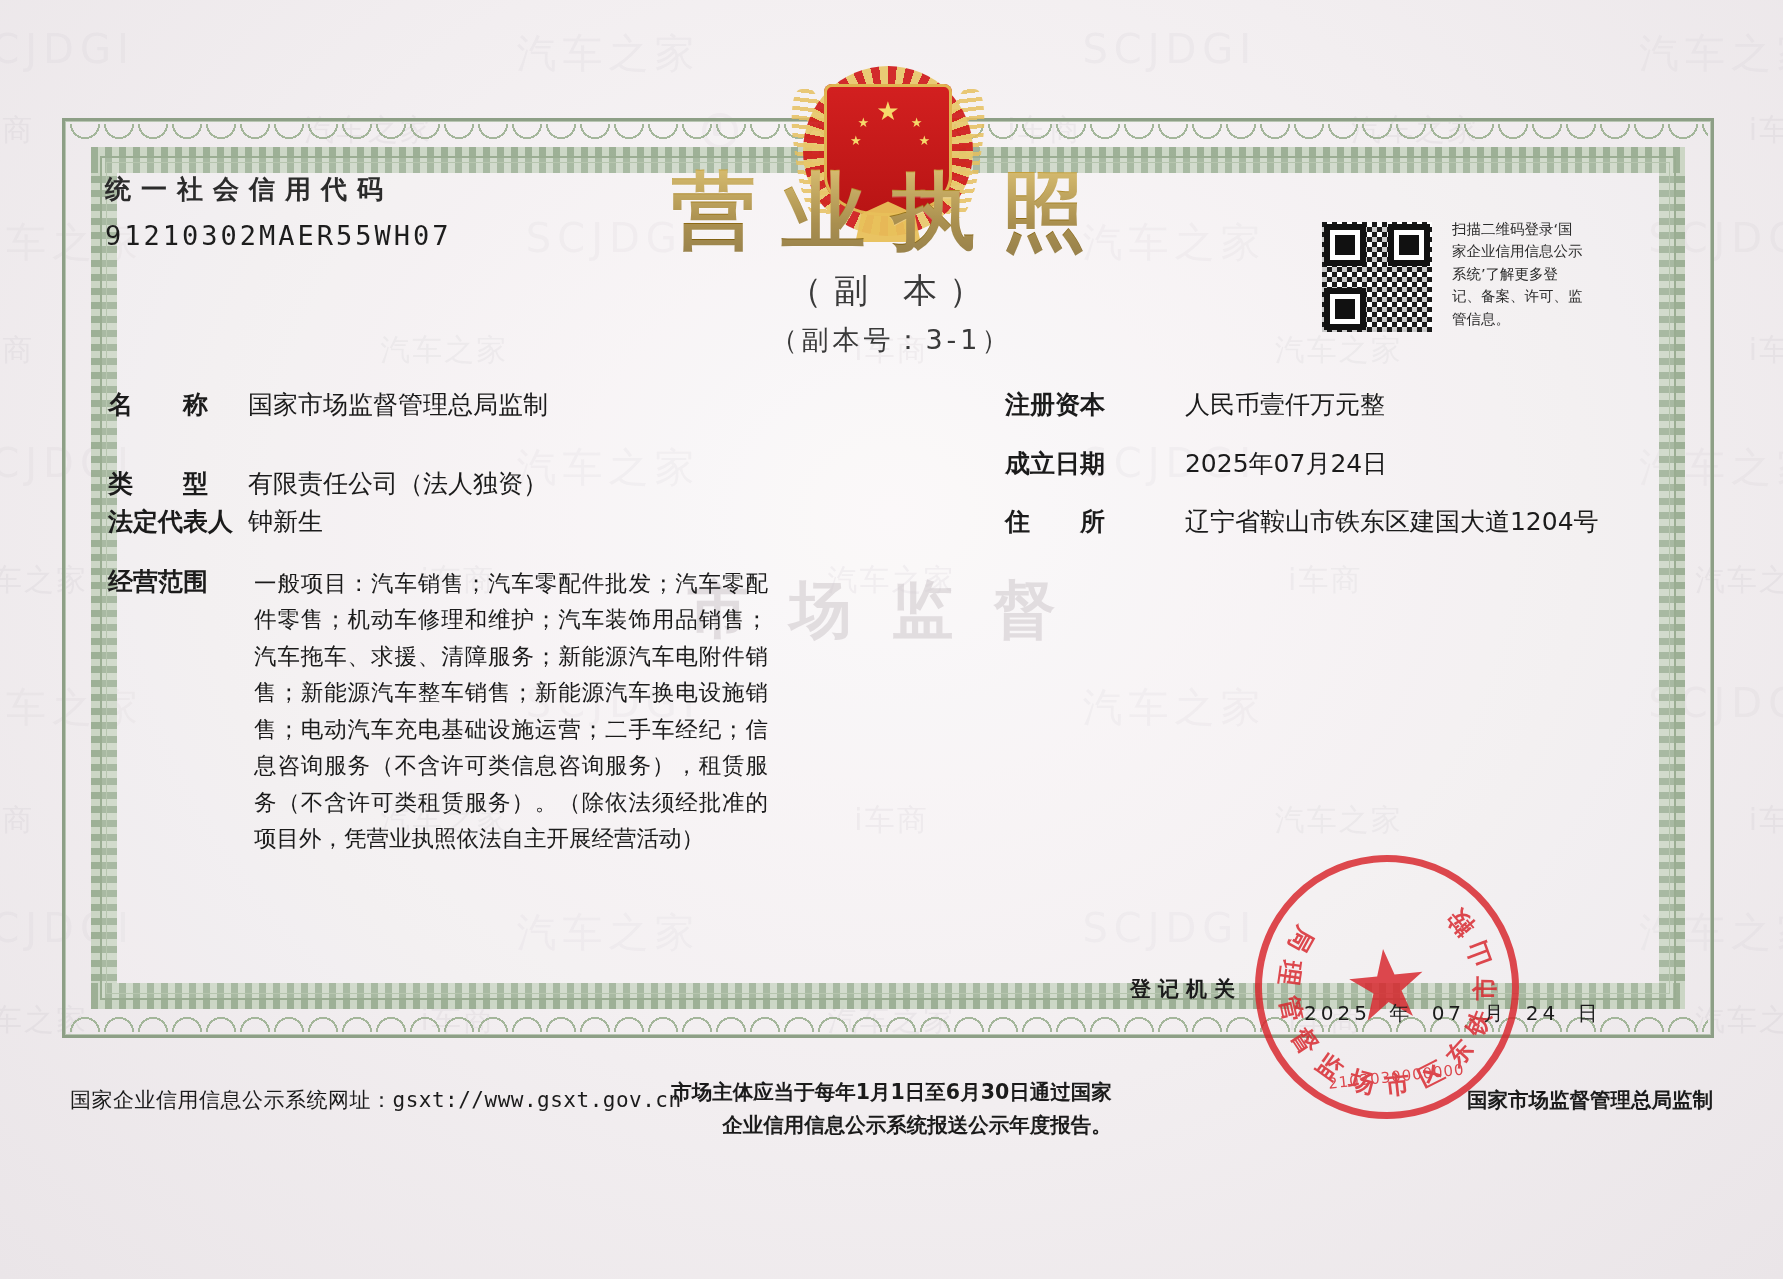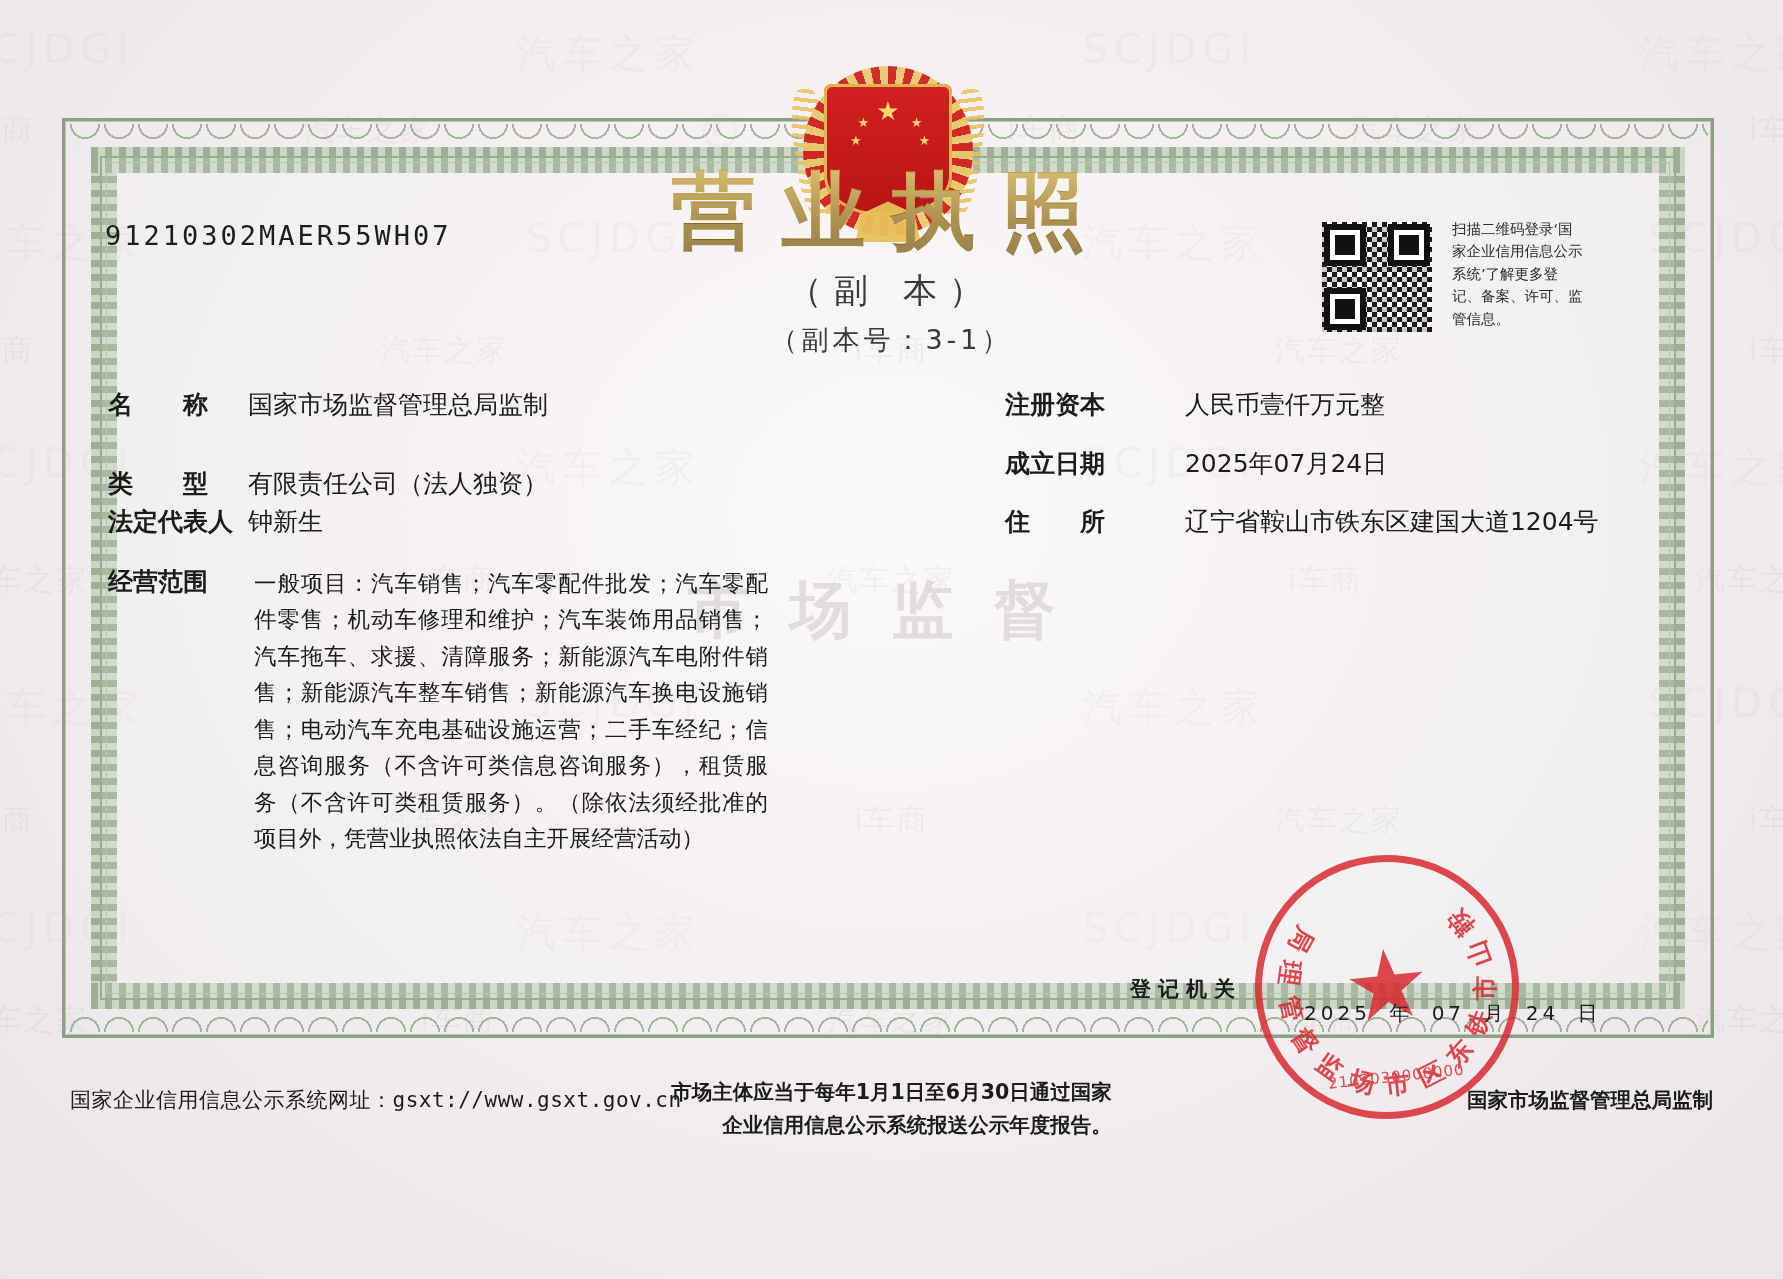--- a/index.html
+++ b/index.html
@@ -347,20 +347,21 @@
       <div class="star s4">★</div>
       <div class="star s5">★</div>
       <div class="gate"></div>
     </div>
   </div>
 
   <div id="content">
 
     <div class="center-wm">市场监督</div>
 
+    <div class="uscc-label">统一社会信用代码</div>
     <div class="uscc-value">91210302MAER55WH07</div>
 
     <div class="main-title">营业执照</div>
     <div class="sub-title">（副  本）</div>
     <div class="sub-no">（副本号：3-1）</div>
 
     <div class="qr-box">
       <span class="eye e1">
           <i></i>
         </span>

